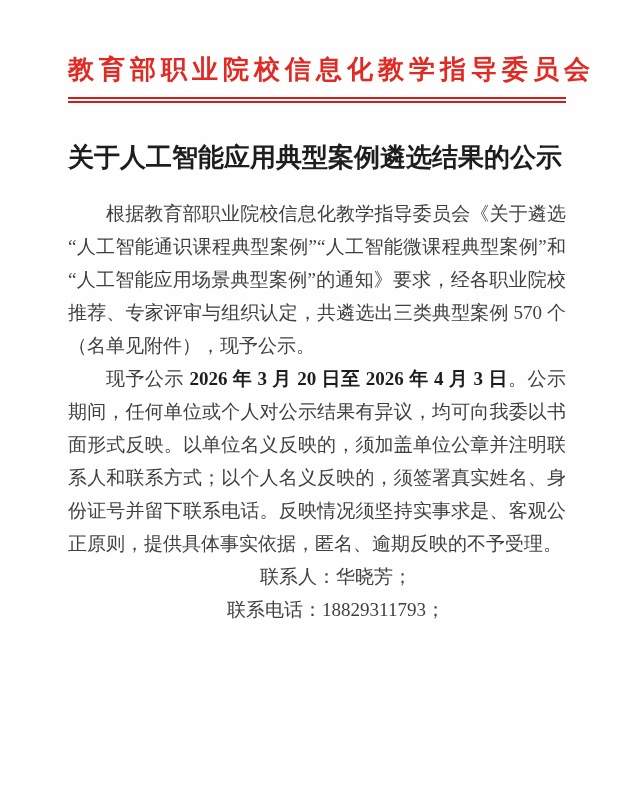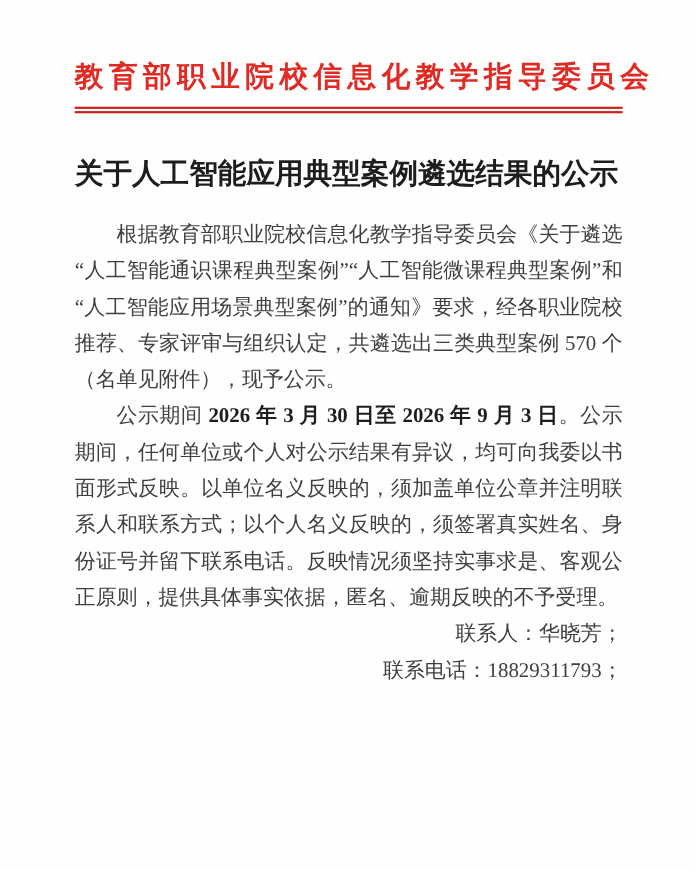--- a/index.html
+++ b/index.html
@@ -51,21 +51,21 @@
   }
   .content p {
     margin: 0;
     font-size: 19px;
     line-height: 33px;
     text-indent: 2em;
     text-align: justify;
     color: var(--body-gray, #3f3f3f);
   }
   .content p.contact-line {
-    text-align: right;
+    text-align: center;
   }
   .bold-date {
     font-weight: 700;
     color: var(--title-black, #2a2a2a);
   }
 </style>
 </head>
 <body>
 
 <div class="page">
@@ -73,21 +73,21 @@
   <h1 class="org-title">教育部职业院校信息化教学指导委员会</h1>
 
   <div class="red-rule"></div>
 
   <h2 class="doc-title">关于人工智能应用典型案例遴选结果的公示</h2>
 
   <div class="content">
 
     <p>根据教育部职业院校信息化教学指导委员会《关于遴选“人工智能通识课程典型案例”“人工智能微课程典型案例”和“人工智能应用场景典型案例”的通知》要求，经各职业院校推荐、专家评审与组织认定，共遴选出三类典型案例 570 个（名单见附件），现予公示。</p>
 
-    <p><span>公示期间 </span><span class="bold-date">2026 年 3 月 30 日至 2026 年 9 月 3 日</span><span>。公示期间，任何单位或个人对公示结果有异议，均可向我委以书面形式反映。以单位名义反映的，须加盖单位公章并注明联系人和联系方式；以个人名义反映的，须签署真实姓名、身份证号并留下联系电话。反映情况须坚持实事求是、客观公正原则，提供具体事实依据，匿名、逾期反映的不予受理。</span></p>
+    <p><span>现予公示 </span><span class="bold-date">2026 年 3 月 20 日至 2026 年 4 月 3 日</span><span>。公示期间，任何单位或个人对公示结果有异议，均可向我委以书面形式反映。以单位名义反映的，须加盖单位公章并注明联系人和联系方式；以个人名义反映的，须签署真实姓名、身份证号并留下联系电话。反映情况须坚持实事求是、客观公正原则，提供具体事实依据，匿名、逾期反映的不予受理。</span></p>
 
     <p class="contact-line">联系人：华晓芳；</p>
 
     <p class="contact-line">联系电话：18829311793；</p>
 
 
   </div>
 
 </div>
 

